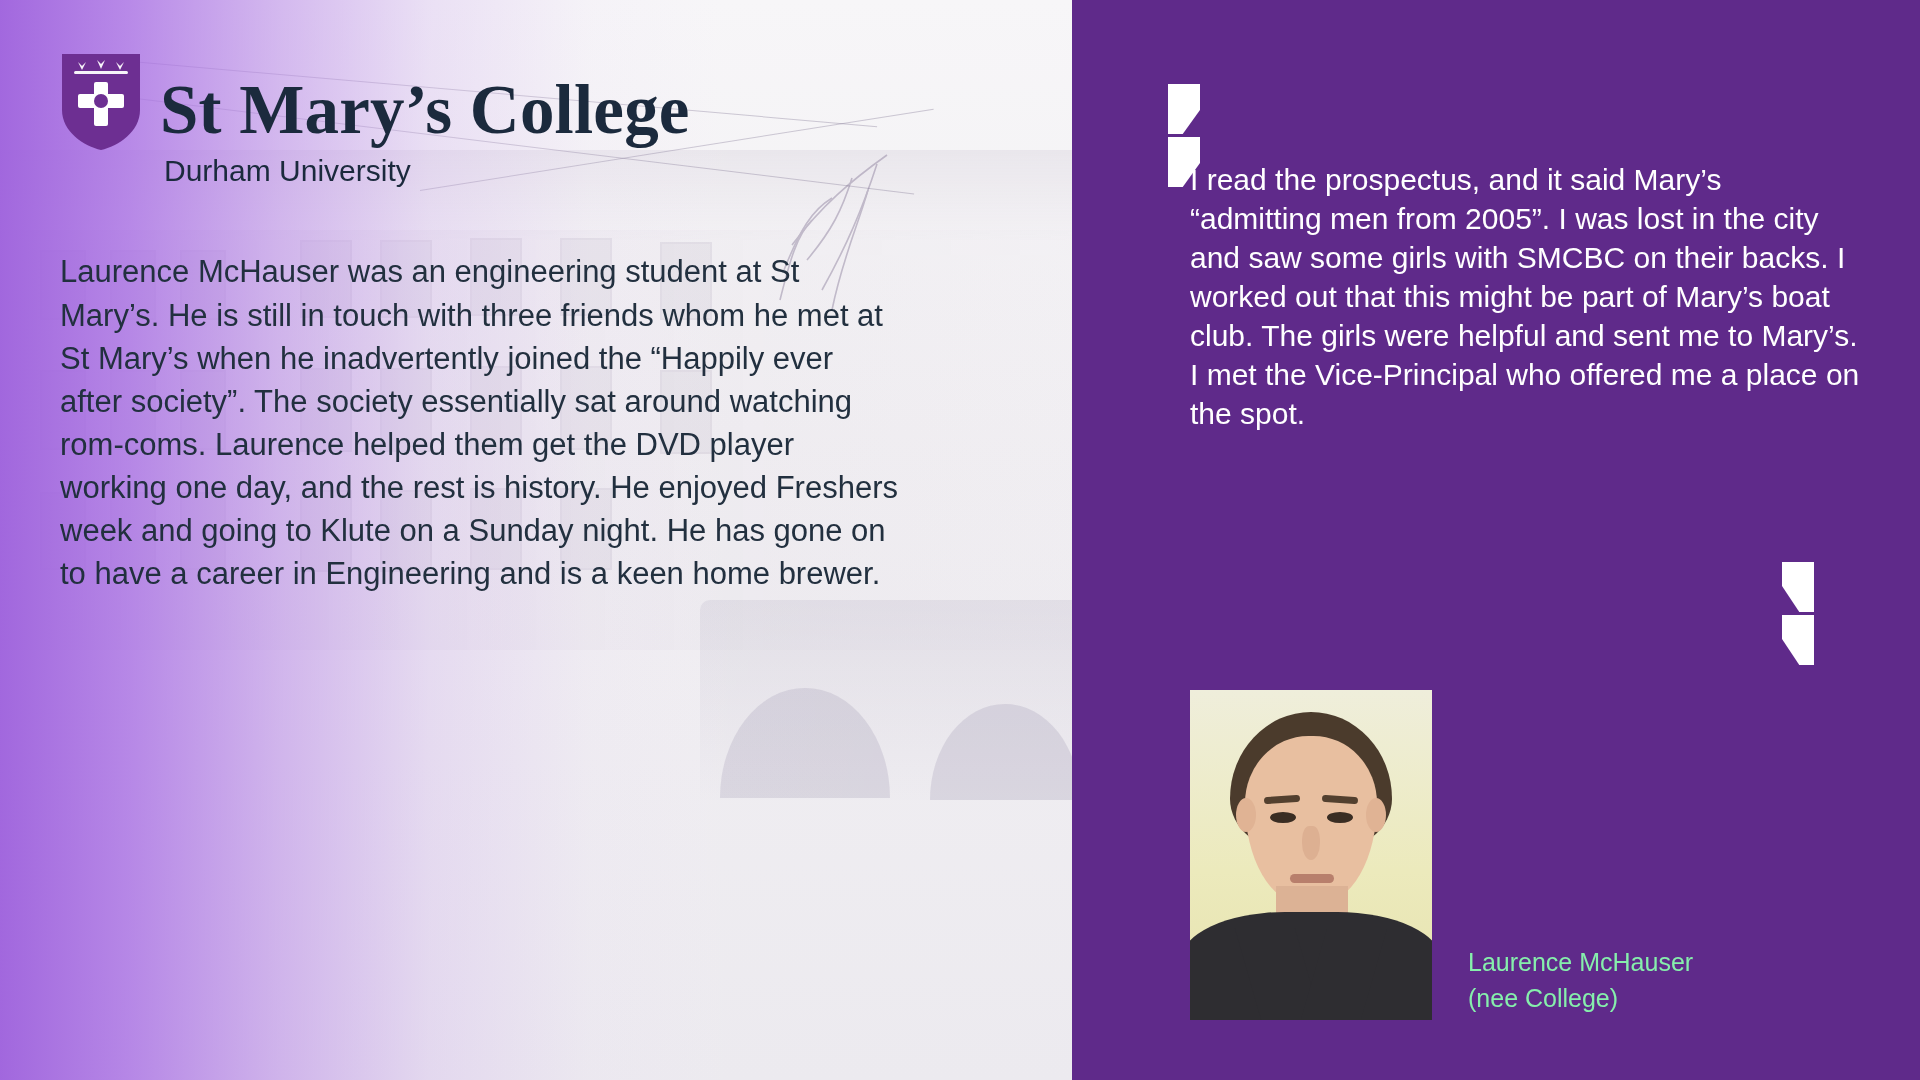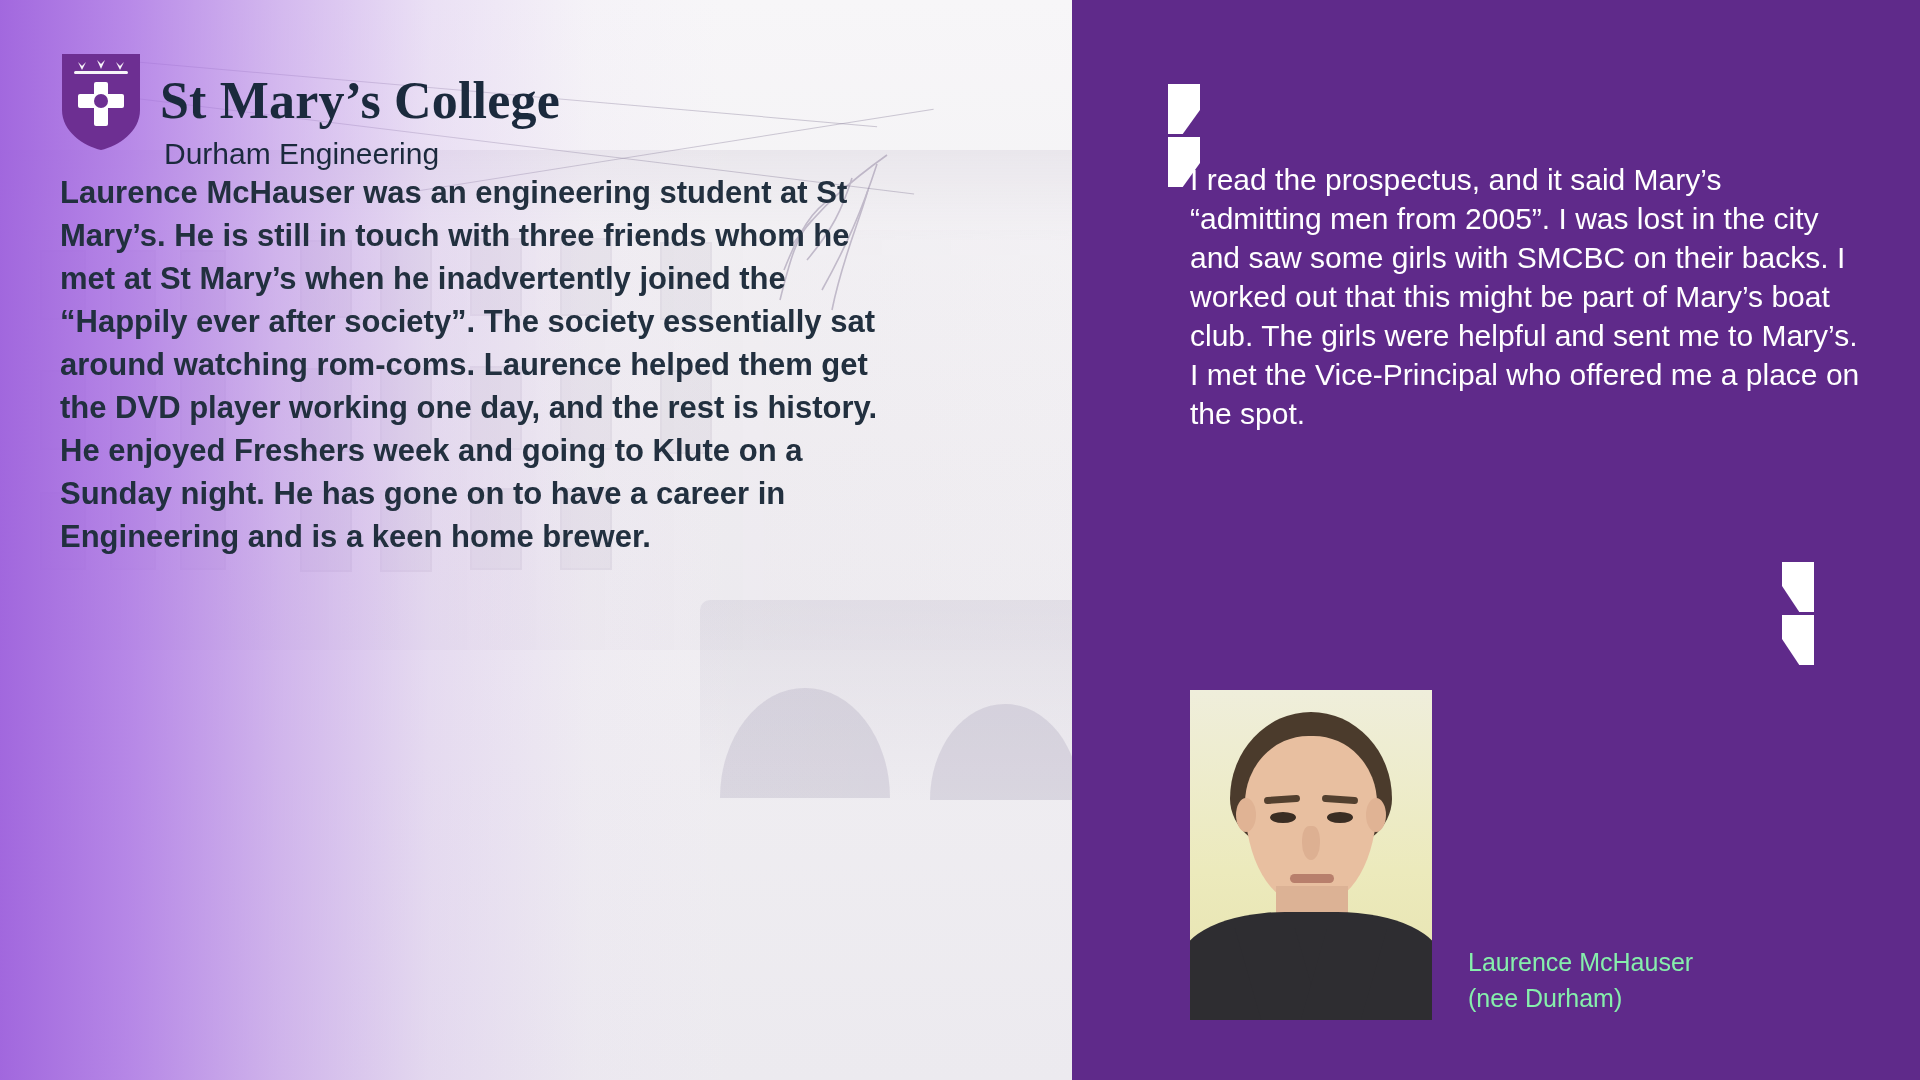--- a/index.html
+++ b/index.html
@@ -111,41 +111,42 @@
     gap: 18px;
   }
   .crest {
     width: 82px;
     height: 100px;
     flex: 0 0 auto;
   }
   .brand-text { padding-top: 22px; }
   .college-name {
     font-family: "Liberation Serif", serif;
-    font-size: 52px;
+    font-size: 69px;
     font-weight: 700;
     color: #1b2a3d;
     line-height: 1.05;
     letter-spacing: 0.2px;
   }
   .university-name {
     font-family: "Liberation Sans", sans-serif;
     font-size: 30px;
     font-weight: 400;
     color: #1b2a3d;
     margin-top: 8px;
     margin-left: 4px;
   }
 
   .bio {
+    margin-top: 62px;
     max-width: 840px;
     font-size: 31px;
     line-height: 1.39;
     color: #22303f;
-    font-weight: 700;
+    font-weight: 400;
   }
 
   
   .right-panel {
     position: relative;
     width: 848px;
     height: 1080px;
     background: #5f2a8a;
     color: #ffffff;
     padding: 86px 60px 40px 118px;
@@ -304,21 +305,21 @@
           </g>
           <g fill="#ffffff" opacity="0.95">
             <path d="M18 10 l4 8 l4 -8 l-4 4 Z"></path>
             <path d="M37 8 l4 9 l4 -9 l-4 4 Z"></path>
             <path d="M56 10 l4 8 l4 -8 l-4 4 Z"></path>
             <rect x="14" y="19" width="54" height="3" rx="1.5"></rect>
           </g>
         </svg>
         <div class="brand-text">
           <div class="college-name">St Mary’s College</div>
-          <div class="university-name">Durham Engineering</div>
+          <div class="university-name">Durham University</div>
         </div>
       </div>
 
       <div class="bio">Laurence McHauser was an engineering student at St Mary’s. He is still in touch with three friends whom he met at St Mary’s when he inadvertently joined the “Happily ever after society”. The society essentially sat around watching rom-coms. Laurence helped them get the DVD player working one day, and the rest is history. He enjoyed Freshers week and going to Klute on a Sunday night. He has gone on to have a career in Engineering and is a keen home brewer.</div>
 
     </div>
   </div>
 
   <div class="right-panel">
 
@@ -346,18 +347,18 @@
         <div class="p-nose"></div>
         <div class="p-mouth"></div>
         <div class="p-neck"></div>
         <div class="p-shirt"></div>
         <div class="p-jacket"></div>
         <div class="p-collar-l"></div>
         <div class="p-collar-r"></div>
       </div>
       <div class="attribution">
         <div>Laurence McHauser</div>
-        <div>(nee Durham)</div>
+        <div>(nee College)</div>
       </div>
     </div>
 
   </div>
 </div>
 
 </body></html>

